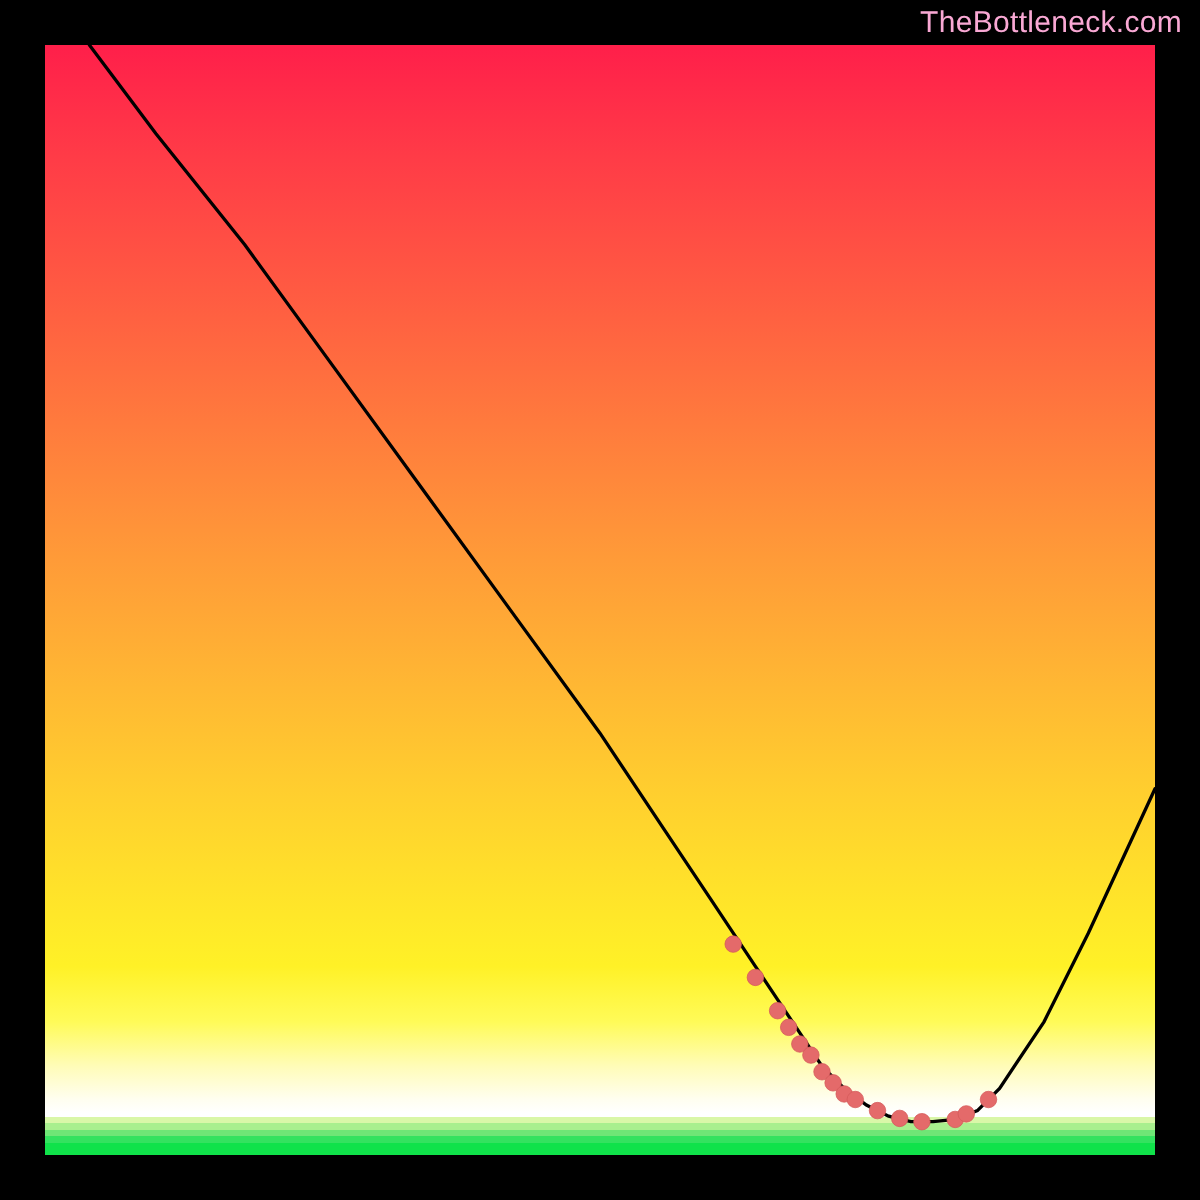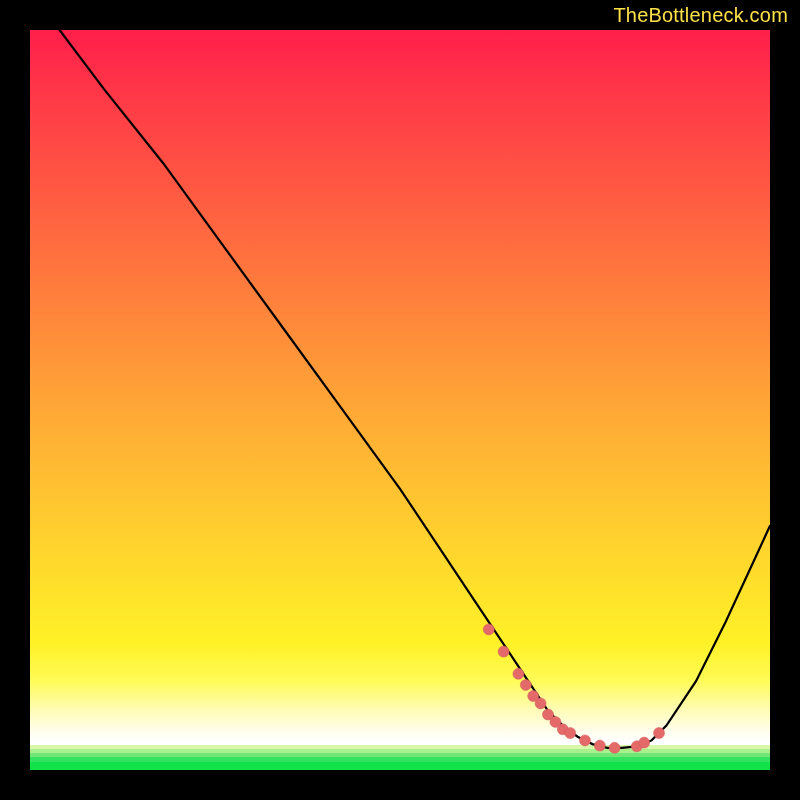--- a/index.html
+++ b/index.html
@@ -3,21 +3,21 @@
 <meta charset="utf-8">
 <style>
   * { margin: 0; padding: 0; box-sizing: border-box; }
   html, body { width: 800px; height: 800px; overflow: hidden; }
   body { background: #000; position: relative; font-family: Arial, sans-serif; }
 
   .watermark {
     position: absolute;
     top: 4px;
     right: 12px;
-    color: #fde047;
+    color: #f9a8d4;
     font-size: 20px;
     font-weight: 500;
     letter-spacing: 0.2px;
     z-index: 10;
   }
 
   .plot-area {
     position: absolute;
     left: 30px;
     top: 30px;

